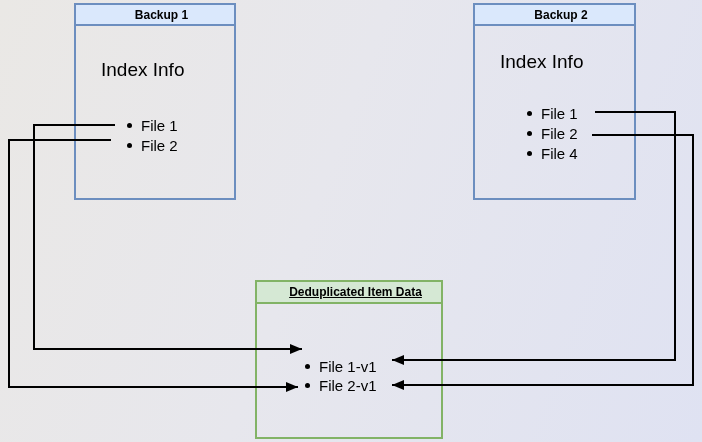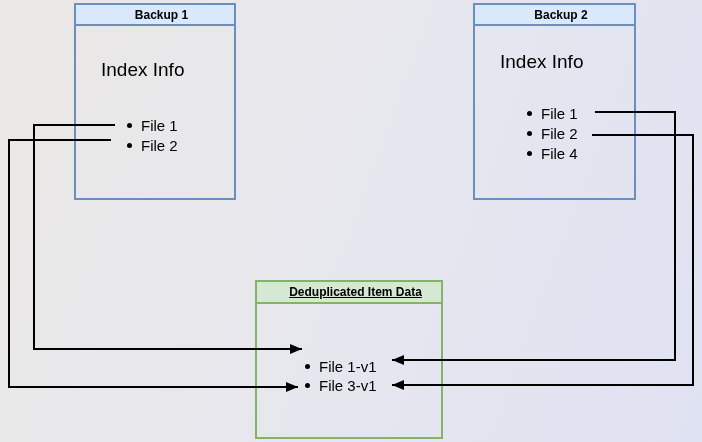--- a/index.html
+++ b/index.html
@@ -90,21 +90,21 @@
   <div class="node green" style="left:255px;top:280px;width:188px;height:159px;">
     <div class="node-header">Deduplicated Item Data</div>
   </div>
   <ul class="file-list dd" style="left:305px;top:339px;margin-top:18px;">
     <li>
       <span class="dot"></span>
       <span>File 1-v1</span>
     </li>
     <li>
       <span class="dot"></span>
-      <span>File 3-v1</span>
+      <span>File 2-v1</span>
     </li>
   </ul>
 
   <svg class="connectors" id="connector-layer" viewBox="0 0 702 442">
     <defs>
       <marker id="arrowhead" markerUnits="userSpaceOnUse" markerWidth="13" markerHeight="10" refX="12" refY="5" orient="auto">
         <path d="M0,0 L12,5 L0,10 Z" fill="#000"></path>
       </marker>
     </defs>
   <polyline points="115,125 34,125 34,349 302,349" marker-end="url(#arrowhead)"></polyline>

